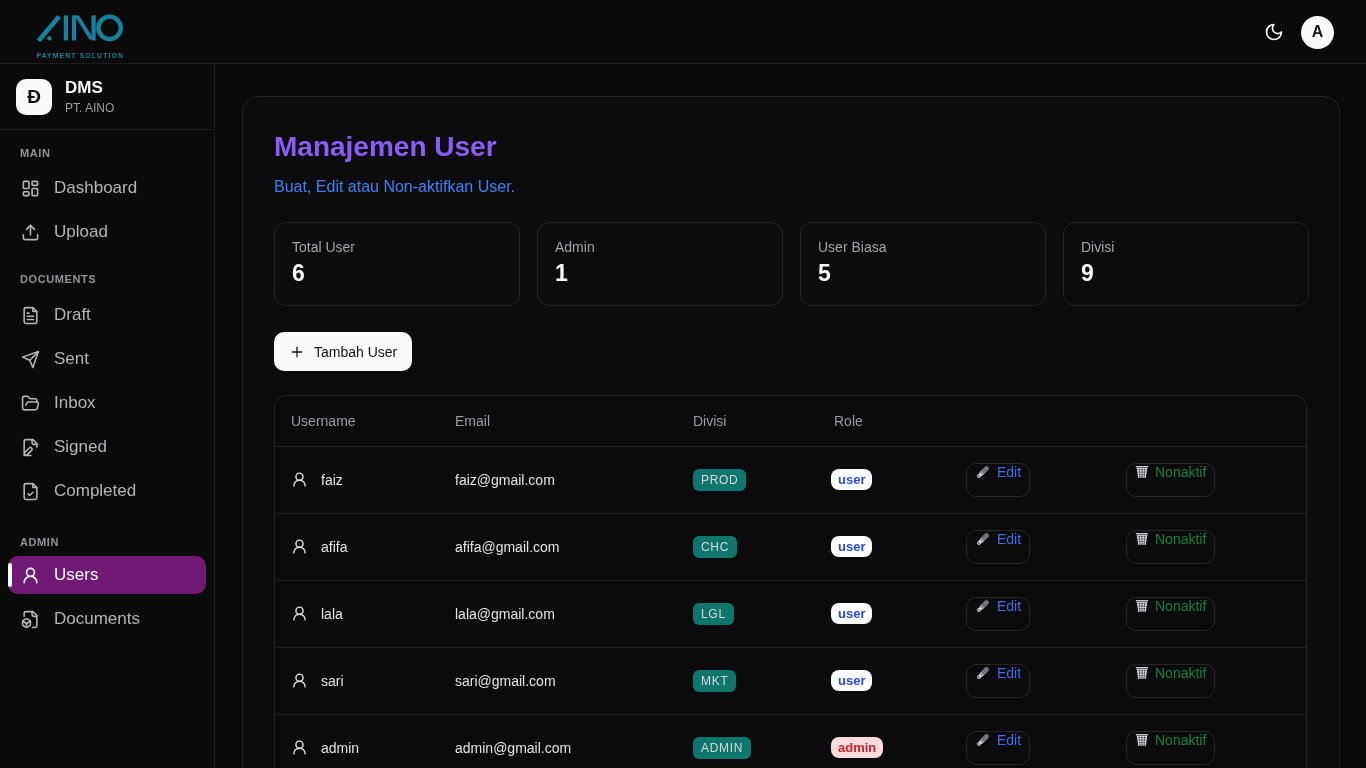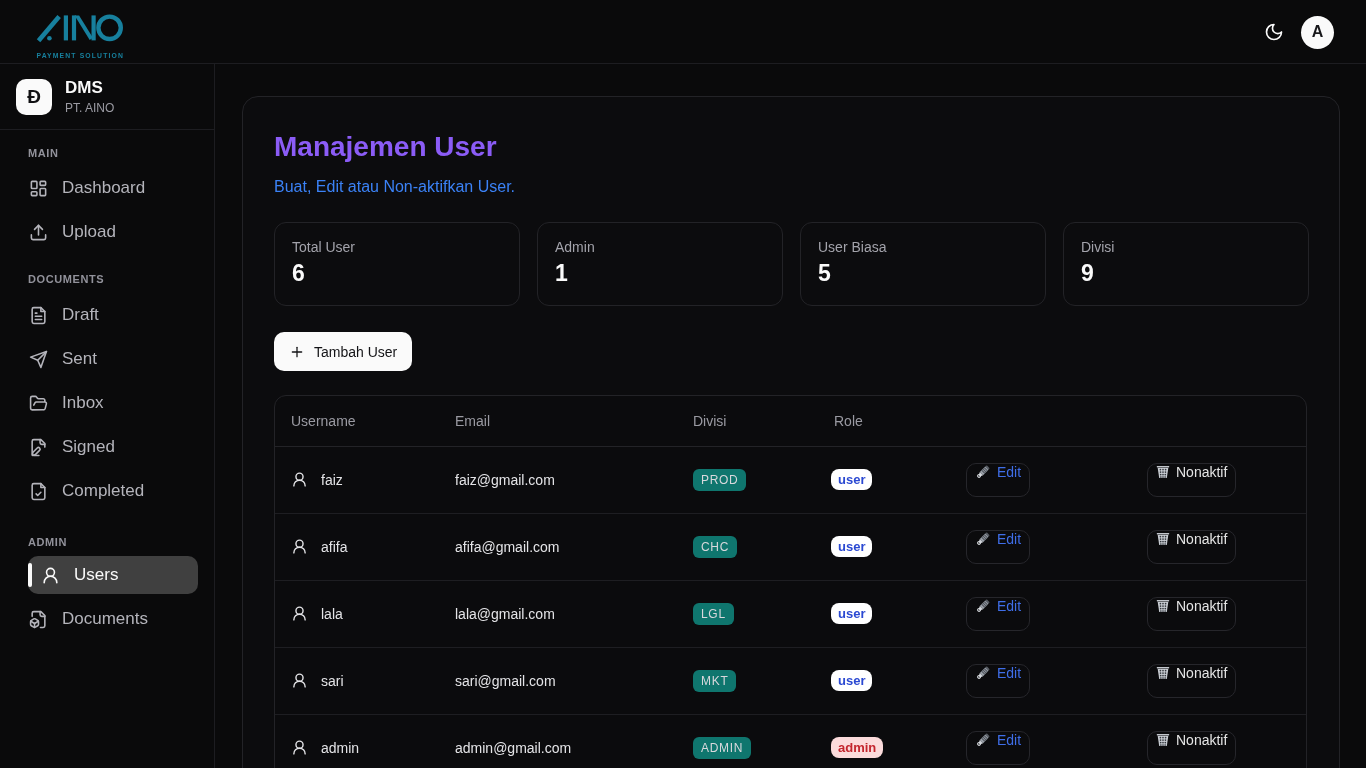--- a/index.html
+++ b/index.html
@@ -9,25 +9,25 @@
 .logo { position:absolute; left:36px; top:8px; }
 .topbar-right { position:absolute; right:32px; top:0; height:64px; display:flex; align-items:center; gap:12px; }
 .moon { width:30px; height:30px; display:flex; align-items:center; justify-content:center; }
 .avatar { width:33px; height:33px; border-radius:50%; background:#fafafa; color:#18181b; font-weight:bold; font-size:16px; display:flex; align-items:center; justify-content:center; }
 
 .sidebar { position:fixed; top:64px; left:0; bottom:0; width:215px; background:#0a0a0b; border-right:1px solid #1d1d21; }
 .side-head { height:66px; border-bottom:1px solid #1d1d21; display:flex; align-items:center; padding-left:16px; gap:13px; }
 .dsq { width:36px; height:36px; border-radius:10px; background:#fafafa; color:#111113; display:flex; align-items:center; justify-content:center; font-weight:bold; font-size:19px; }
 .side-head .t1 { color:#fafafa; font-weight:bold; font-size:17px; line-height:1.15; }
 .side-head .t2 { color:#9b9ba3; font-size:12px; margin-top:3px; }
-.nav { padding:0 16px; }
+.nav { padding:0 8px; }
 .nav-label { color:#92929b; font-size:11px; font-weight:bold; letter-spacing:0.6px; padding-left:12px; }
 .nav-item { display:flex; align-items:center; height:38px; margin-bottom:6px; border-radius:10px; color:#b4b4bb; font-size:17px; gap:14px; padding-left:13px; position:relative; }
 .nav-item svg { flex:0 0 auto; }
-.nav-item.active { background:#404040; color:#fafafa;margin-left:12px; }
+.nav-item.active { background:#701a75; color:#fafafa; }
 .nav-item.active .bar { position:absolute; left:0; top:7px; width:4px; height:24px; border-radius:4px; background:#fafafa; }
 .nav-item svg { width:19px; height:19px; }
 
 .main { position:absolute; left:215px; top:64px; width:1151px; }
 .card { margin:32px 26px 0 27px; background:#0c0c0e; border:1px solid #232327; border-radius:16px; padding:34px 30px 40px 31px; min-height:900px; }
 h1 { color:#8b5cf6; font-size:28px; font-weight:bold; }
 .subtitle { color:#3b82f6; font-size:16px; margin-top:15px; }
 .stats { display:grid; grid-template-columns:repeat(4, 1fr); gap:17px; margin-top:26px; }
 .stat { border:1px solid #232327; border-radius:12px; background:#0c0c0e; padding:16px 17px; height:84px; }
 .stat .lbl { color:#a3a3ab; font-size:14px; }
@@ -41,21 +41,21 @@
 tbody tr { border-bottom:1px solid #1e1e22; }
 tbody tr:last-child { border-bottom:none; }
 td { padding:0 16px; height:67px; font-size:14px; color:#e4e4e7; }
 .ucell { display:flex; align-items:center; gap:13px; }
 .divisi { display:inline-block; background:#0f766e; color:#d8d8dc; font-size:12px; letter-spacing:0.7px; padding:4px 8px; border-radius:6px; }
 .pill { display:inline-block; font-size:13px; font-weight:bold; padding:3px 7px; border-radius:8px; margin-left:-3px; }
 .pill.user { background:#ffffff; color:#2b49d2; }
 .pill.admin { background:#fbdbdb; color:#c3262e; }
 .btn { display:inline-flex; gap:6px; background:transparent; border:1px solid #26262b; border-radius:10px; height:34px; padding:0 8px; font-size:14px; font-family:inherit; }
 .btn.edit { color:#3f6ee8; }
-.btn.del { color:#e5e5e5;margin-left:21px; }
+.btn.del { color:#15803d; }
 </style>
 </head>
 <body>
 <div class="topbar">
   <div class="logo">
     <svg width="92" height="52" viewBox="0 0 92 52">
       <g fill="#17809e">
         <path d="M0.8 31.2 L21.4 6.9 L24.9 9.9 L4.3 34.2 Z"></path>
         <circle cx="13.4" cy="30.3" r="2.3"></circle>
         <rect x="27.8" y="7.4" width="4.2" height="25"></rect>

